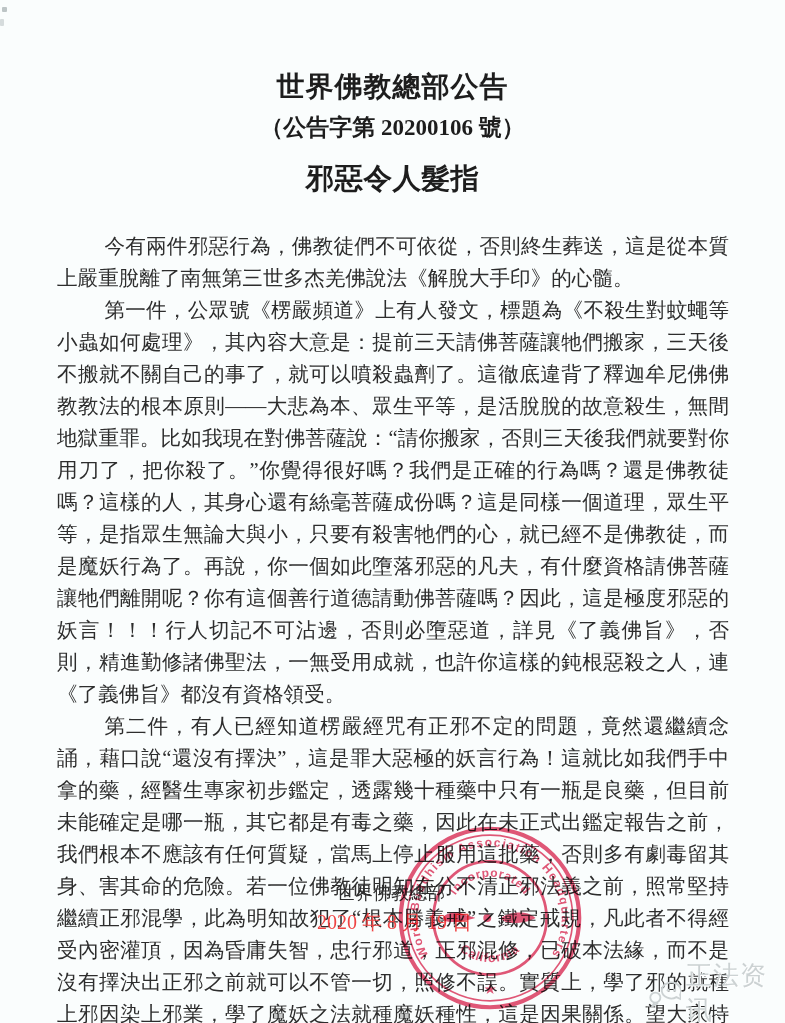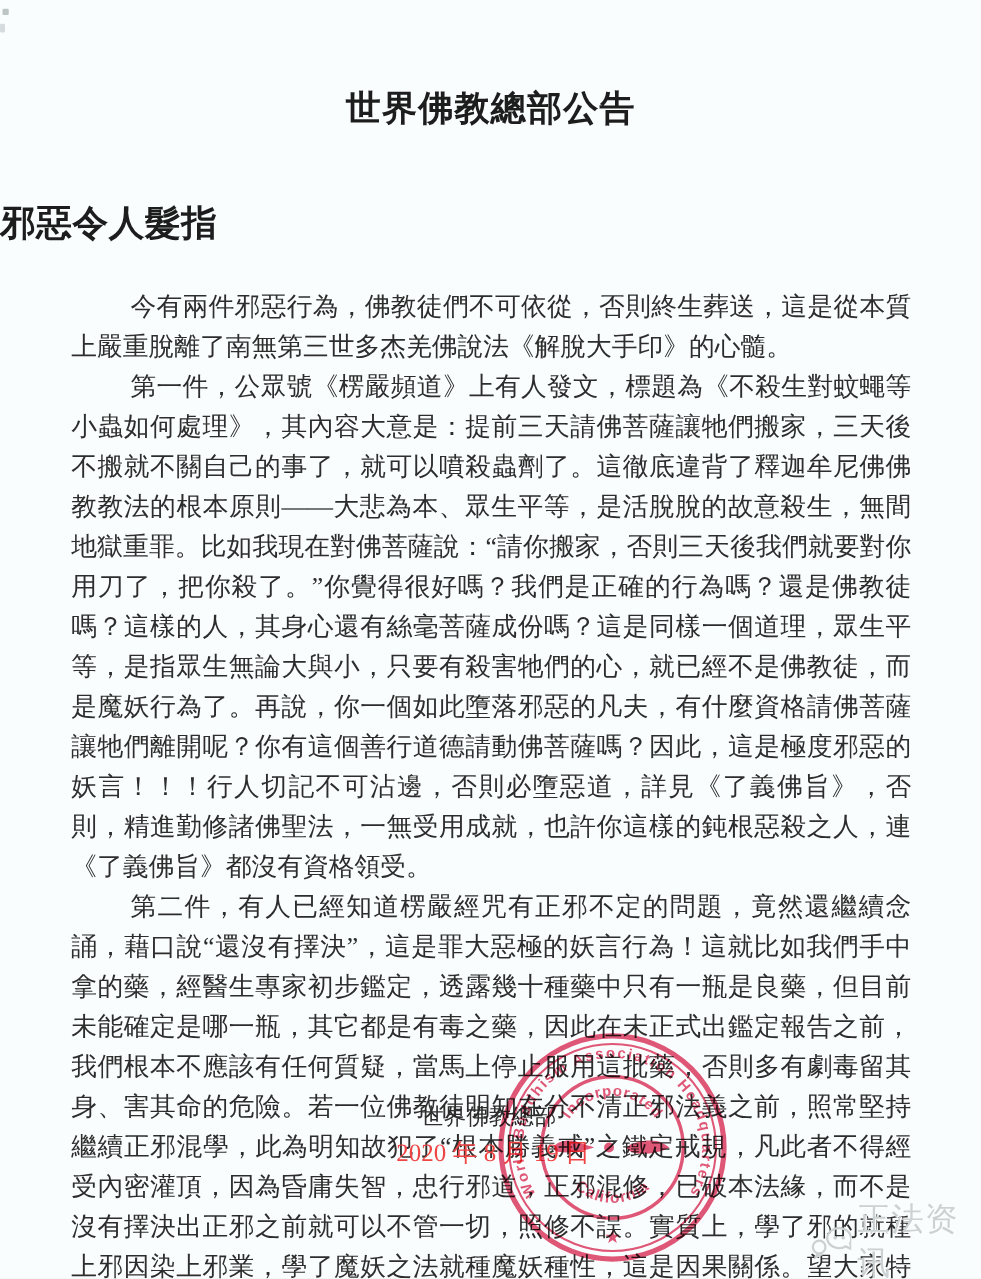--- a/index.html
+++ b/index.html
@@ -25,21 +25,21 @@
     text-align:center; font-size:28px; font-weight:bold;
     letter-spacing:1px; color:#1d1d1d; margin:0;
   }
   .doc-subtitle {
     position:absolute; top:112px; left:0; width:100%;
     text-align:center; font-size:23px; font-weight:bold;
     color:#1d1d1d;
   }
   .doc-heading {
     position:absolute; top:160px; left:0; width:100%;
-    text-align:left; font-size:28.5px; font-weight:bold;
+    text-align:center; font-size:28.5px; font-weight:bold;
     letter-spacing:0.5px; color:#1d1d1d; margin:0;
   }
 
   .doc-body {
     position:absolute; left:57px; top:230px; width:672px;
     font-size:20.6px; line-height:32px;
     text-align:justify; text-justify:inter-character;
     color:#2d2d2d;
   }
   .doc-body p { margin:0; text-indent:2.3em; }
@@ -81,20 +81,21 @@
 </head>
 <body>
 
 <div class="page">
 
   <div class="speck1"></div>
   <div class="speck2"></div>
 
   <h1 class="doc-title">世界佛教總部公告</h1>
 
+  <div class="doc-subtitle">（公告字第 20200106 號）</div>
 
   <h2 class="doc-heading">邪惡令人髮指</h2>
 
   <div class="doc-body">
     <p>今有兩件邪惡行為，佛教徒們不可依從，否則終生葬送，這是從本質上嚴重脫離了南無第三世多杰羌佛說法《解脫大手印》的心髓。</p>
     <p>第一件，公眾號《楞嚴頻道》上有人發文，標題為《不殺生對蚊蠅等小蟲如何處理》，其內容大意是：提前三天請佛菩薩讓牠們搬家，三天後不搬就不關自己的事了，就可以噴殺蟲劑了。這徹底違背了釋迦牟尼佛佛教教法的根本原則——大悲為本、眾生平等，是活脫脫的故意殺生，無間地獄重罪。比如我現在對佛菩薩說：“請你搬家，否則三天後我們就要對你用刀了，把你殺了。”你覺得很好嗎？我們是正確的行為嗎？還是佛教徒嗎？這樣的人，其身心還有絲毫菩薩成份嗎？這是同樣一個道理，眾生平等，是指眾生無論大與小，只要有殺害牠們的心，就已經不是佛教徒，而是魔妖行為了。再說，你一個如此墮落邪惡的凡夫，有什麼資格請佛菩薩讓牠們離開呢？你有這個善行道德請動佛菩薩嗎？因此，這是極度邪惡的妖言！！！行人切記不可沾邊，否則必墮惡道，詳見《了義佛旨》，否則，精進勤修諸佛聖法，一無受用成就，也許你這樣的鈍根惡殺之人，連《了義佛旨》都沒有資格領受。</p>
     <p>第二件，有人已經知道楞嚴經咒有正邪不定的問題，竟然還繼續念誦，藉口說“還沒有擇決”，這是罪大惡極的妖言行為！這就比如我們手中拿的藥，經醫生專家初步鑑定，透露幾十種藥中只有一瓶是良藥，但目前未能確定是哪一瓶，其它都是有毒之藥，因此在未正式出鑑定報告之前，我們根本不應該有任何質疑，當馬上停止服用這批藥，否則多有劇毒留其身、害其命的危險。若一位佛教徒明知在分不清正邪法義之前，照常堅持繼續正邪混學，此為明知故犯了“根本勝義戒”之鐵定戒規，凡此者不得經受內密灌頂，因為昏庸失智，忠行邪道，正邪混修，已破本法緣，而不是沒有擇決出正邪之前就可以不管一切，照修不誤。實質上，學了邪的就種上邪因染上邪業，學了魔妖之法就種魔妖種性，這是因果關係。望大家特別小心注意此等混修楞嚴經的邪惡言行，小心上當。目前不涉及其它經藏。</p>
   </div>
 
   <div class="signature-line">世界佛教總部</div>

